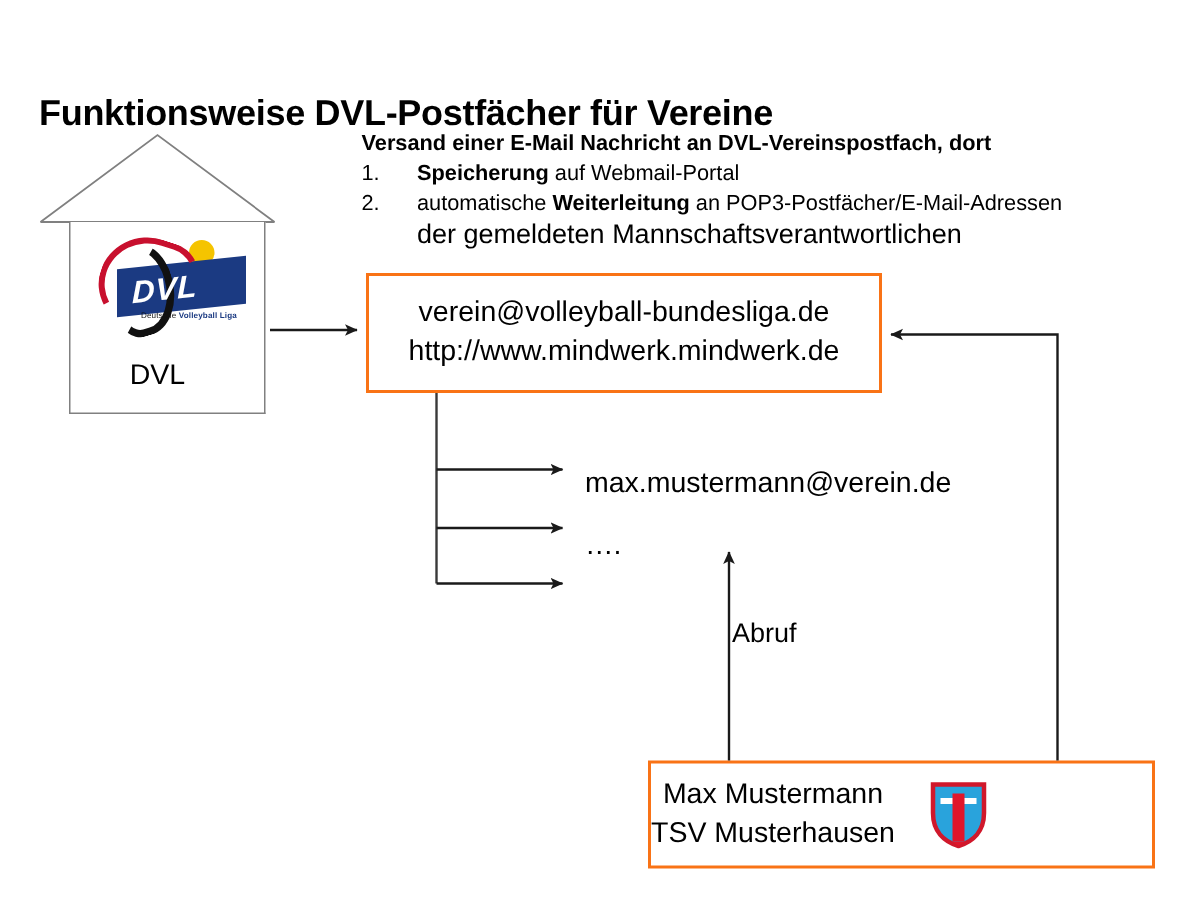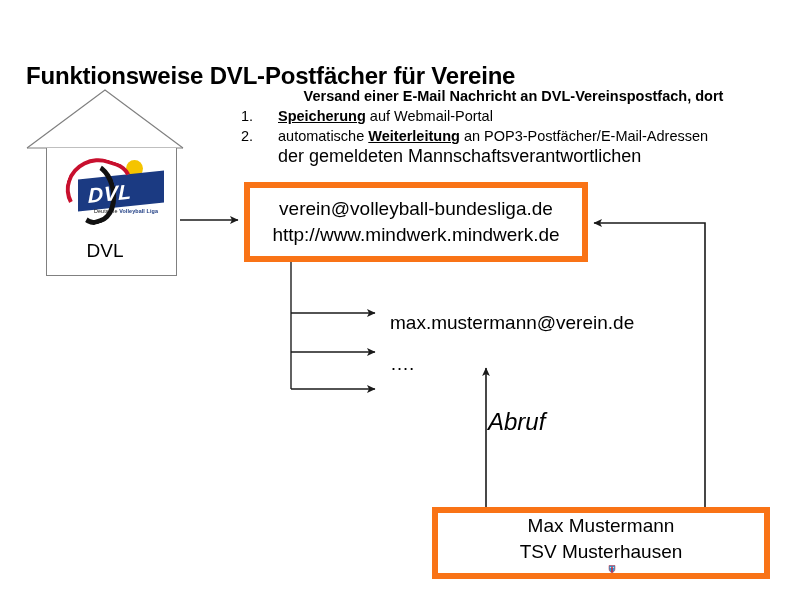--- a/index.html
+++ b/index.html
@@ -37,40 +37,39 @@
     position: absolute;
     left: 241px;
     top: 87px;
     width: 545px;
   }
   .intro-lead {
     font-size: 14.5px;
     font-weight: bold;
     line-height: 19px;
     white-space: nowrap;
-    text-align: center;
   }
   .intro-list {
     margin: 0;
     padding: 0;
     list-style: none;
   }
   .intro-item {
     display: flex;
     font-size: 14.5px;
     line-height: 20px;
   }
   .intro-num {
     width: 37px;
     flex: 0 0 37px;
   }
   .intro-text {
     flex: 1 1 auto;
   }
-  .intro-text b { font-weight: bold; text-decoration: underline; }
+  .intro-text b { font-weight: bold; }
   .intro-cont {
     margin-left: 37px;
     font-size: 18px;
     line-height: 20px;
   }
 
   
   .house {
     position: absolute;
     left: 26px;
@@ -172,21 +171,21 @@
     text-align: center;
     white-space: nowrap;
     color: #111111;
     letter-spacing: 0.1px;
   }
   .dvl-sub b { color: #1b3a82; }
 
   
   .box {
     position: absolute;
-    border: 6px solid #f97316;
+    border: 2px solid #f97316;
     background: #ffffff;
     box-sizing: border-box;
     display: flex;
     flex-direction: column;
     align-items: center;
     justify-content: center;
   }
   .mail-box {
     left: 244px;
     top: 182px;
@@ -197,21 +196,21 @@
     font-size: 19px;
     line-height: 26px;
     white-space: nowrap;
   }
 
   .person-box {
     left: 432px;
     top: 507px;
     width: 338px;
     height: 72px;
-    flex-direction: column;
+    flex-direction: row;
     justify-content: flex-start;
   }
   .person-names {
     text-align: center;
     font-size: 19px;
     line-height: 26px;
     white-space: nowrap;
   }
   .club-crest {
     margin-left: 22px;
@@ -227,24 +226,23 @@
     font-size: 19px;
     line-height: 41px;
     white-space: nowrap;
   }
 
   
   .abruf-label {
     position: absolute;
     left: 488px;
     top: 409px;
-    font-size: 24px;
+    font-size: 18px;
     line-height: 26px;
     white-space: nowrap;
-    font-style: italic;
   }
   .login-wrap {
     position: absolute;
     left: 725px;
     top: 240px;
     width: 26px;
     height: 240px;
   }
 
   

